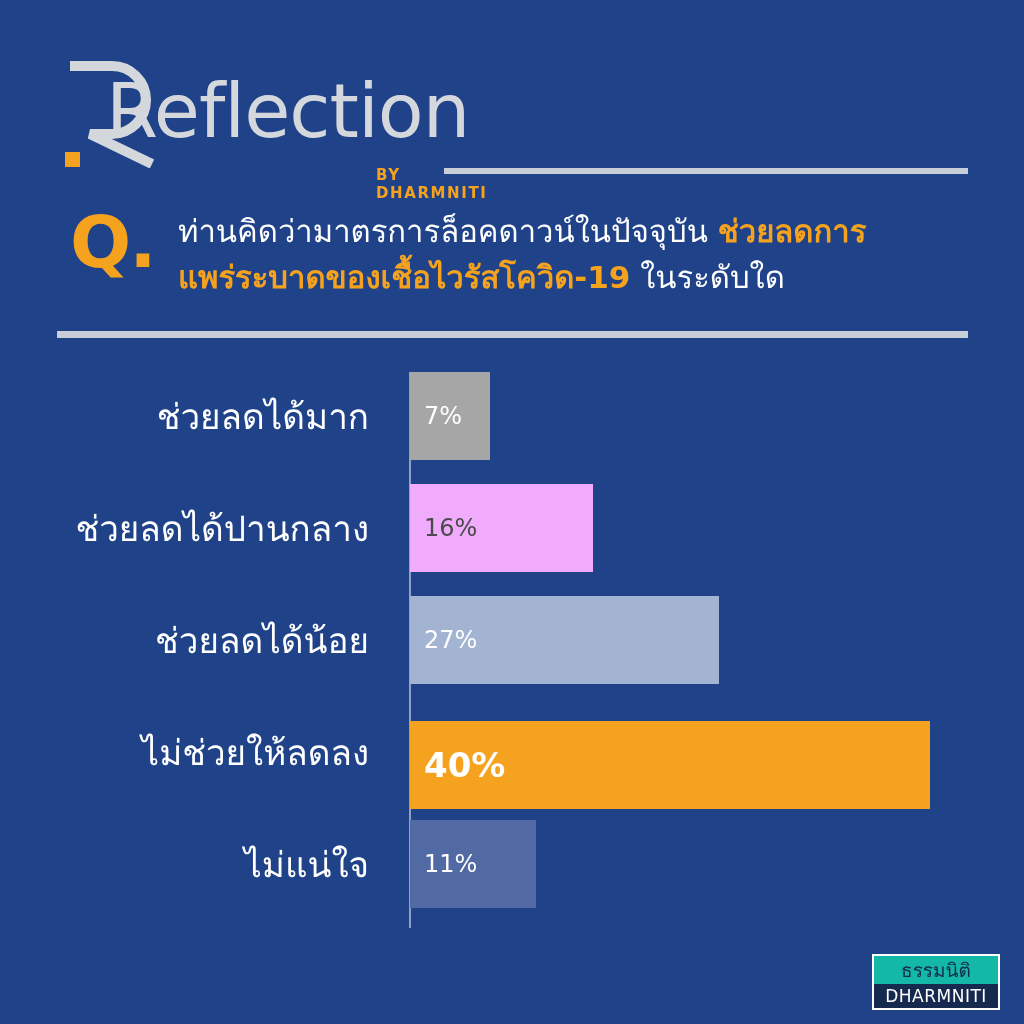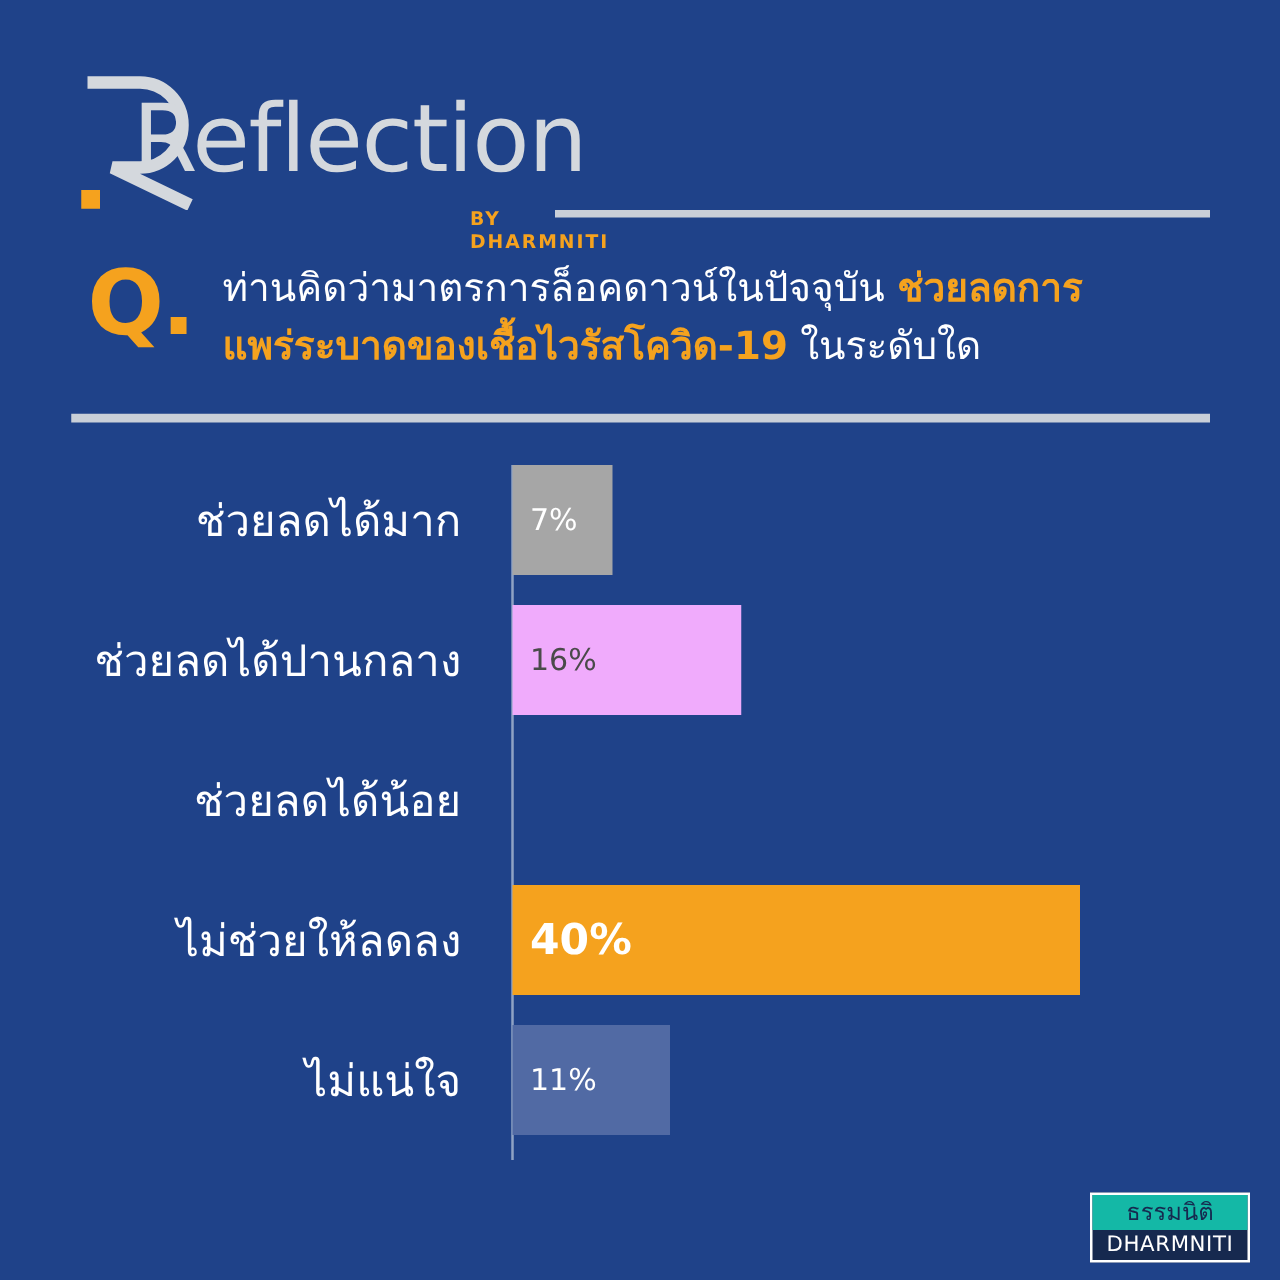--- a/index.html
+++ b/index.html
@@ -237,24 +237,27 @@
           </div>
         </div>
         <div class="row" style="top: 112px;">
           <div class="row-label">ช่วยลดได้ปานกลาง</div>
           <div class="bar" style="width: 183.2px; background: #f0abfc;">
             <span class="bar-value" style="color: rgb(74, 74, 74);">16%</span>
           </div>
         </div>
         <div class="row" style="top: 224px;">
           <div class="row-label">ช่วยลดได้น้อย</div>
+          <div class="bar" style="width: 309.15px; background: rgb(163, 180, 210);">
+            <span class="bar-value" style="color: rgb(255, 255, 255);">27%</span>
+          </div>
         </div>
         <div class="row" style="top: 336px;">
           <div class="row-label">ไม่ช่วยให้ลดลง</div>
-          <div class="bar highlight" style="width: 454px; background: rgb(245, 162, 30);">
+          <div class="bar highlight" style="width: 520px; background: rgb(245, 162, 30); margin-top: 13px;">
             <span class="bar-value" style="color: rgb(255, 255, 255);">40%</span>
           </div>
         </div>
         <div class="row" style="top: 448px;">
           <div class="row-label">ไม่แน่ใจ</div>
           <div class="bar" style="width: 125.95px; background: rgb(81, 106, 164);">
             <span class="bar-value" style="color: rgb(255, 255, 255);">11%</span>
           </div>
         </div>
       </div>

